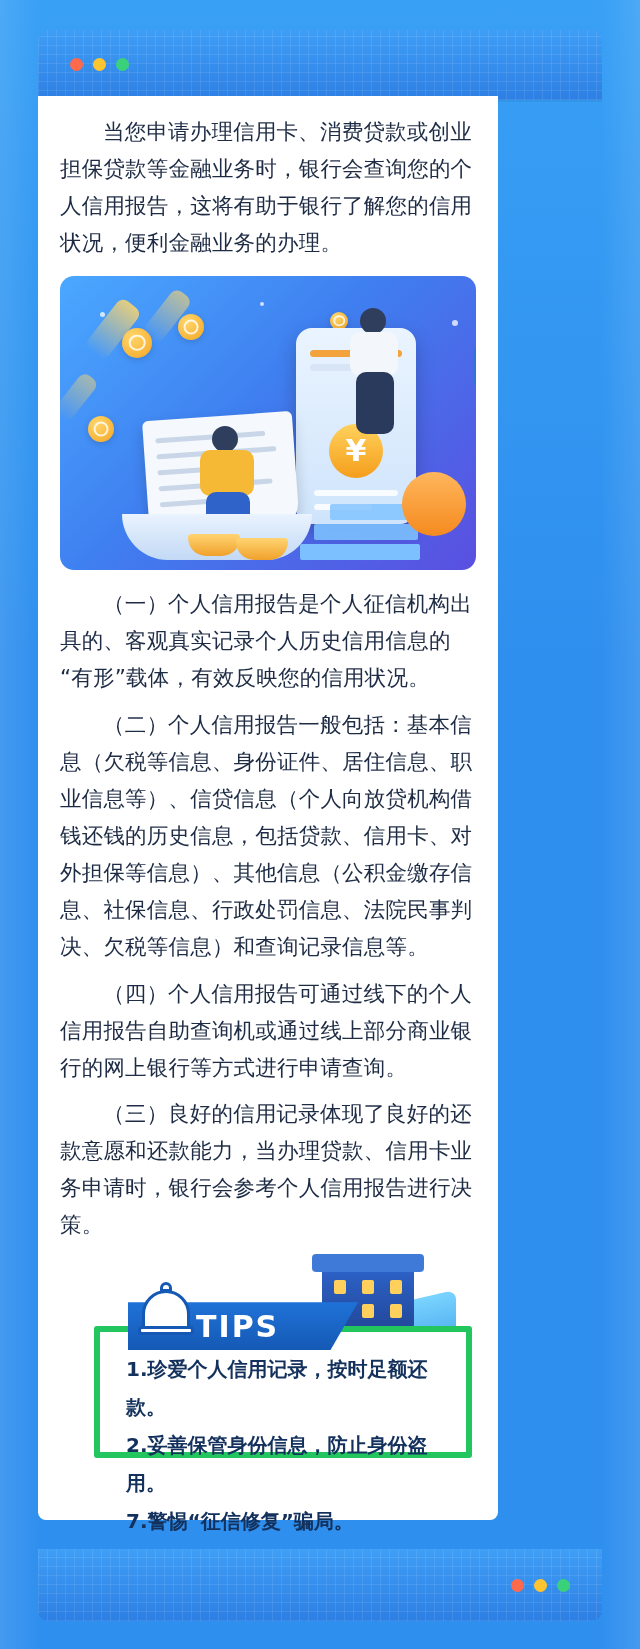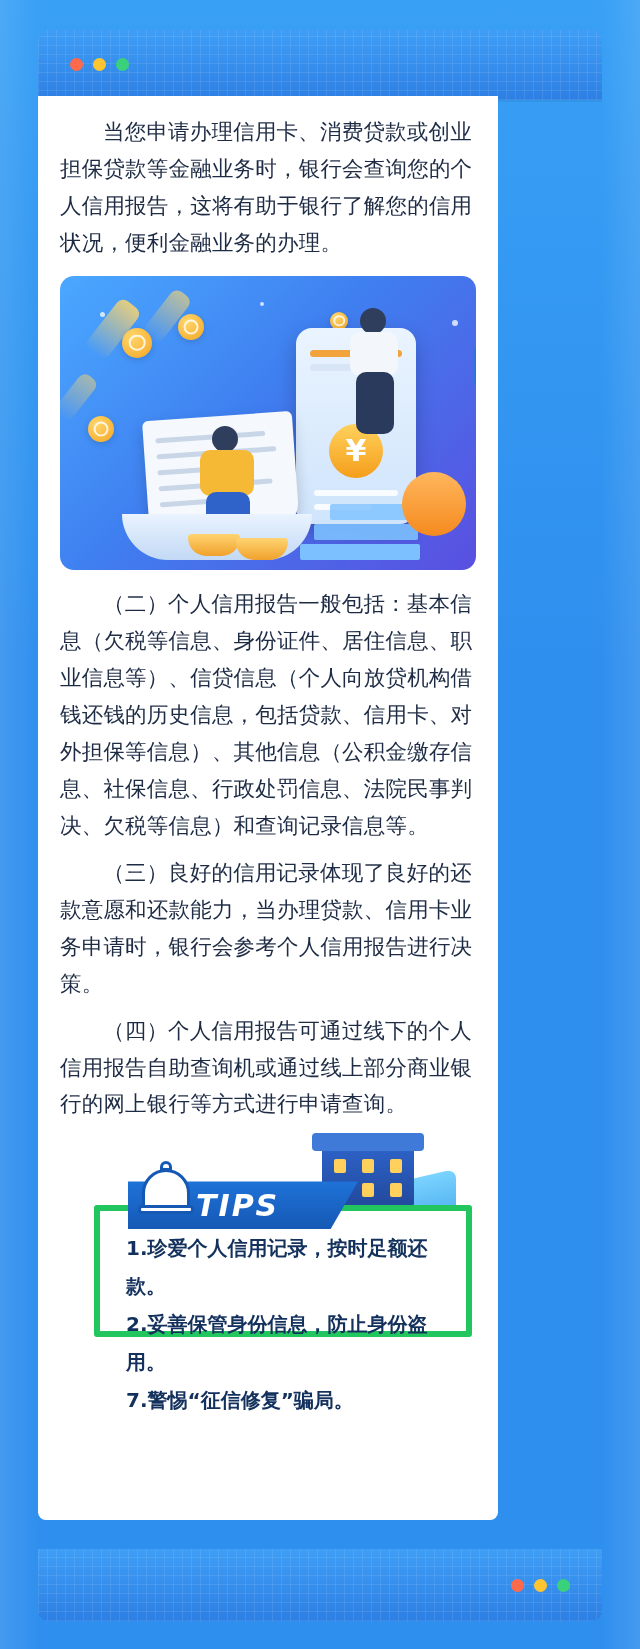--- a/index.html
+++ b/index.html
@@ -264,21 +264,20 @@
   }
   .tips-banner {
     position: absolute;
     left: 68px; top: 48px;
     width: 230px; height: 48px;
     background: linear-gradient(180deg,#1f72d8,#1559b5);
     clip-path: polygon(0 0, 100% 0, 88% 100%, 0% 100%);
     display: flex; align-items: center;
     box-sizing: border-box;
     padding-left: 68px;
-    font-style: italic;
   }
   .tips-banner span {
     color: #ffffff;
     font-size: 30px;
     font-weight: bold;
     letter-spacing: 2px;
     font-family: "DejaVu Sans", "Liberation Sans", sans-serif;
   }
   .bell {
     position: absolute;
@@ -471,23 +470,24 @@
           <i style="left:30px;bottom:40px;width:88px;height:16px;opacity:.8;"></i>
         </div>
 
         <span class="il-orange"></span>
 
         <div class="il-bowl"></div>
         <span class="il-ingot" style="left:128px;bottom:14px;"></span>
         <span class="il-ingot" style="left:176px;bottom:10px;"></span>
       </div>
 
+      <p class="para">（一）个人信用报告是个人征信机构出具的、客观真实记录个人历史信用信息的“有形”载体，有效反映您的信用状况。</p>
       <p class="para">（二）个人信用报告一般包括：基本信息（欠税等信息、身份证件、居住信息、职业信息等）、信贷信息（个人向放贷机构借钱还钱的历史信息，包括贷款、信用卡、对外担保等信息）、其他信息（公积金缴存信息、社保信息、行政处罚信息、法院民事判决、欠税等信息）和查询记录信息等。</p>
+      <p class="para">（四）个人信用报告可通过线下的个人信用报告自助查询机或通过线上部分商业银行的网上银行等方式进行申请查询。</p>
       <p class="para">（三）良好的信用记录体现了良好的还款意愿和还款能力，当办理贷款、信用卡业务申请时，银行会参考个人信用报告进行决策。</p>
-      <p class="para">（四）个人信用报告可通过线下的个人信用报告自助查询机或通过线上部分商业银行的网上银行等方式进行申请查询。</p>
 
       <div class="tips-wrap">
 
         <div class="house">
           <div class="pad"></div>
           <div class="bld">
             <span class="win" style="left:12px;top:14px;"></span>
             <span class="win" style="left:40px;top:14px;"></span>
             <span class="win" style="left:68px;top:14px;"></span>
             <span class="win" style="left:12px;top:38px;"></span>

